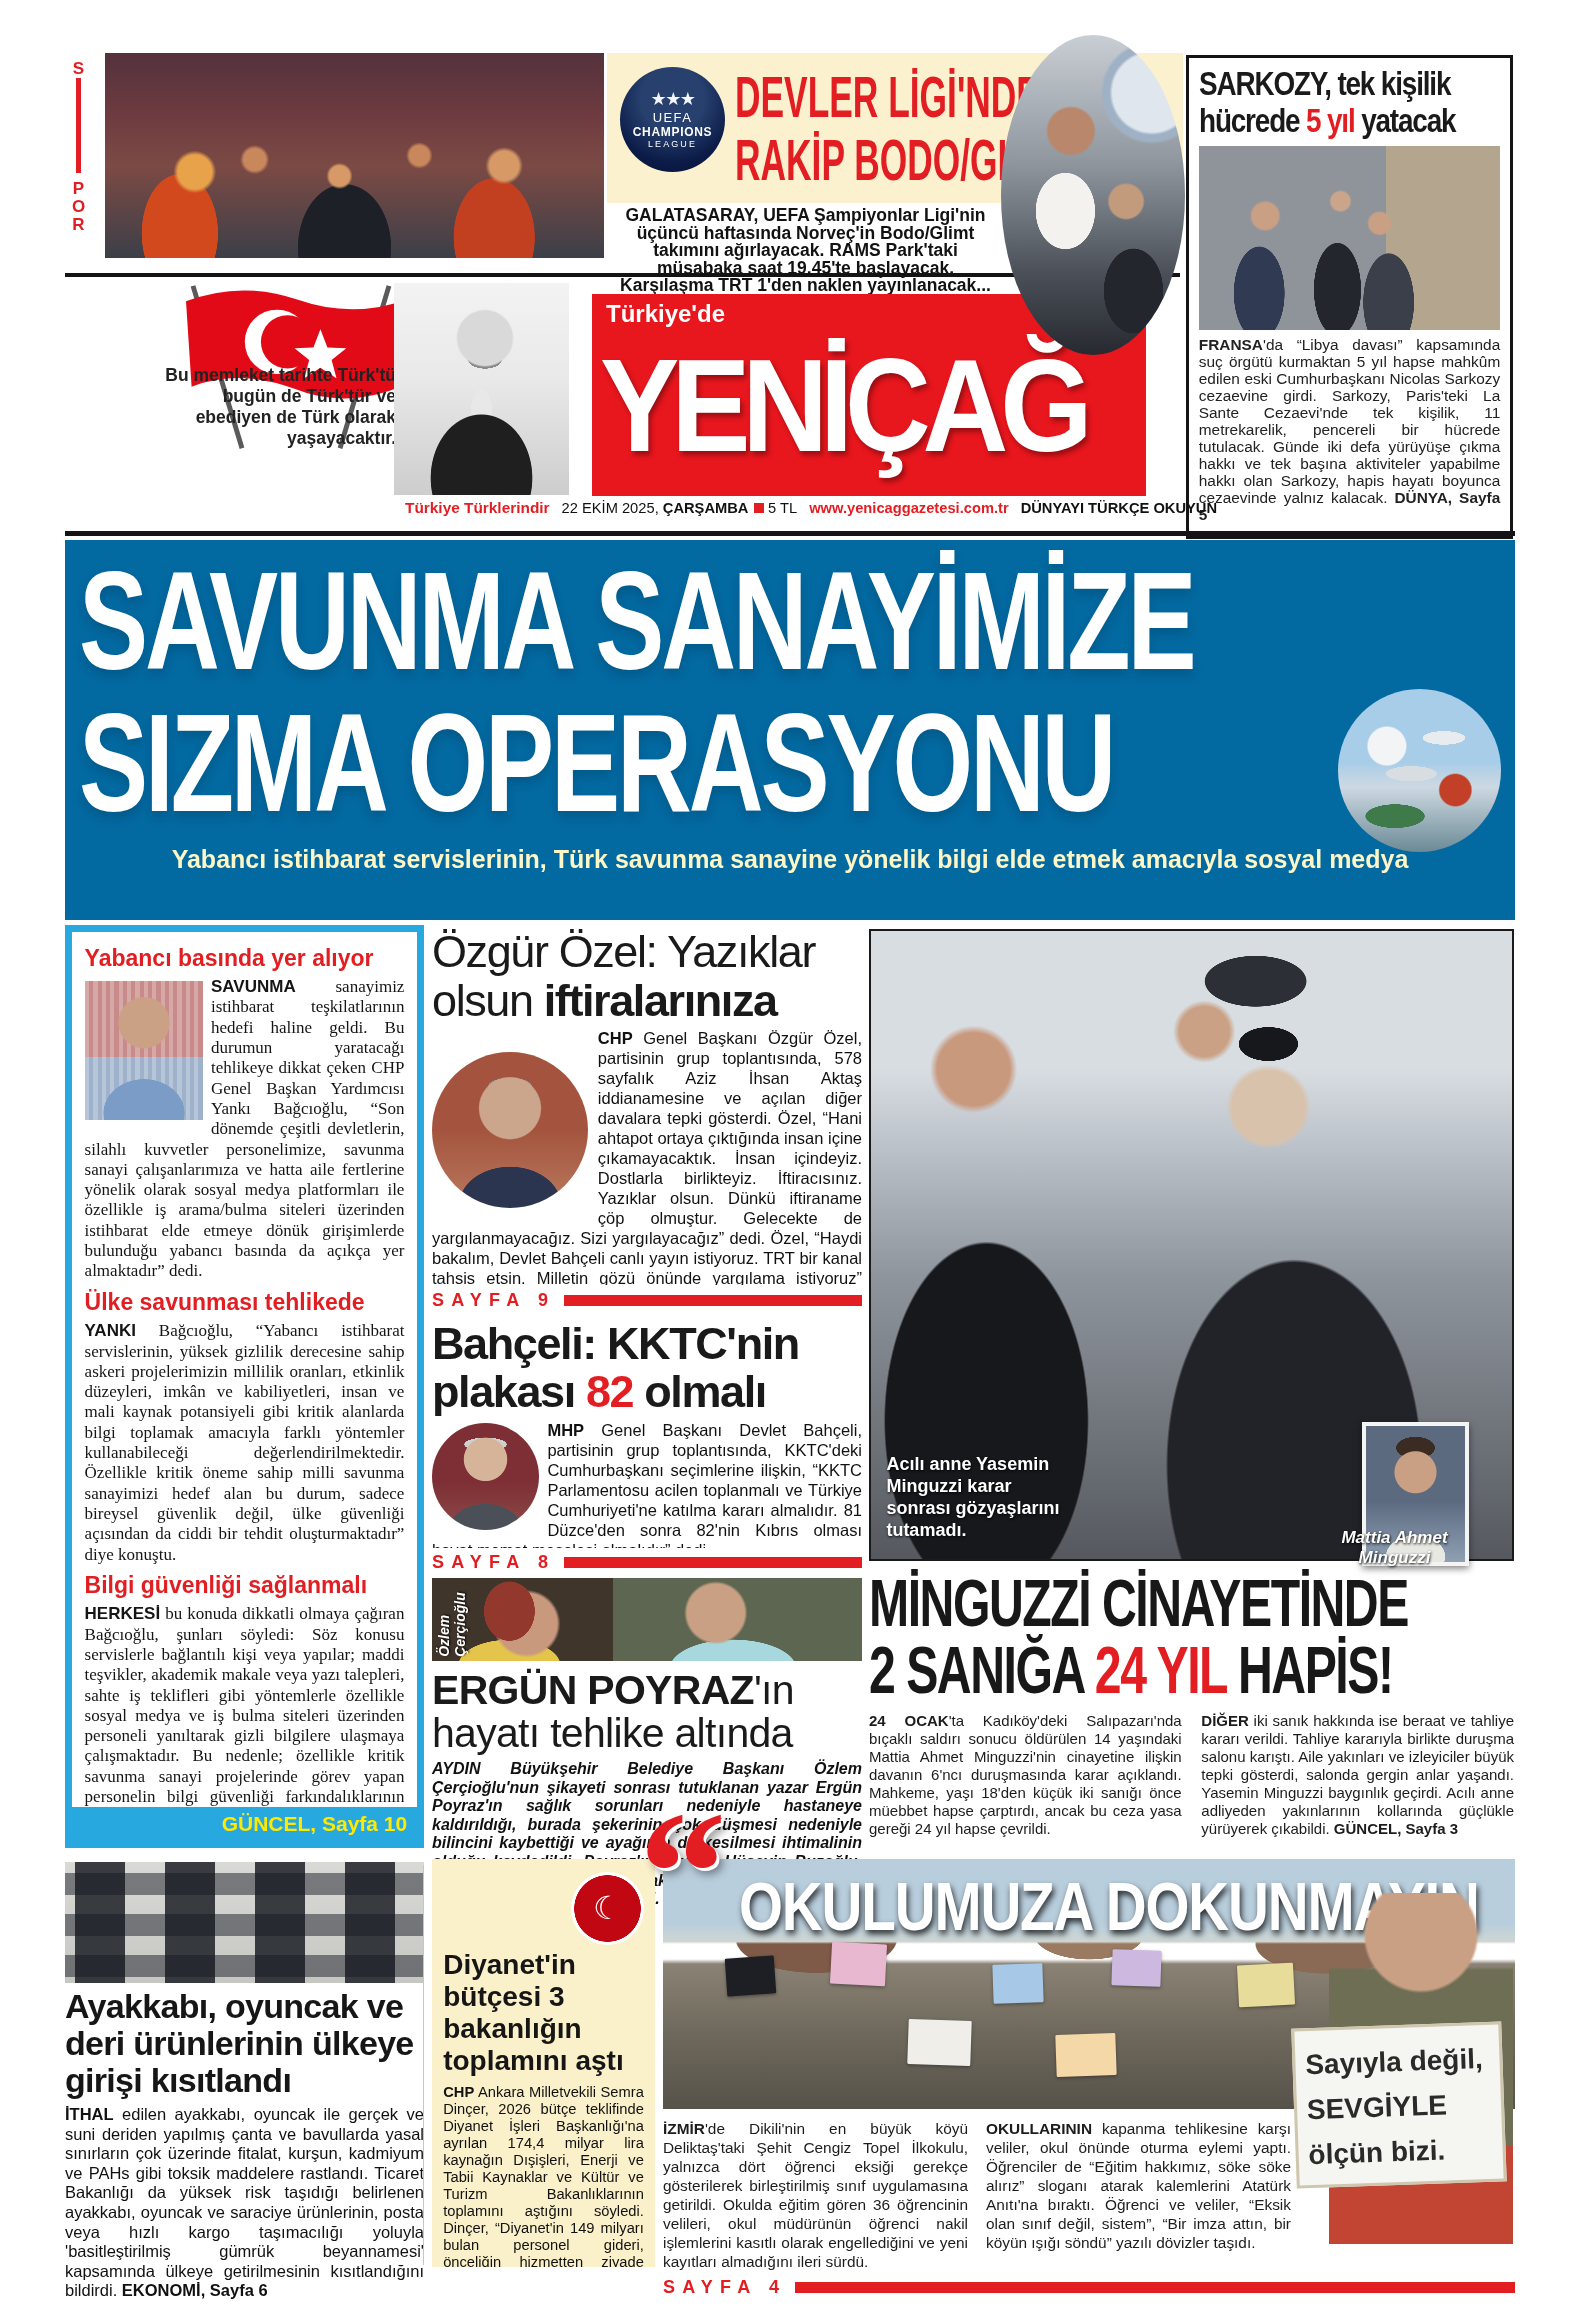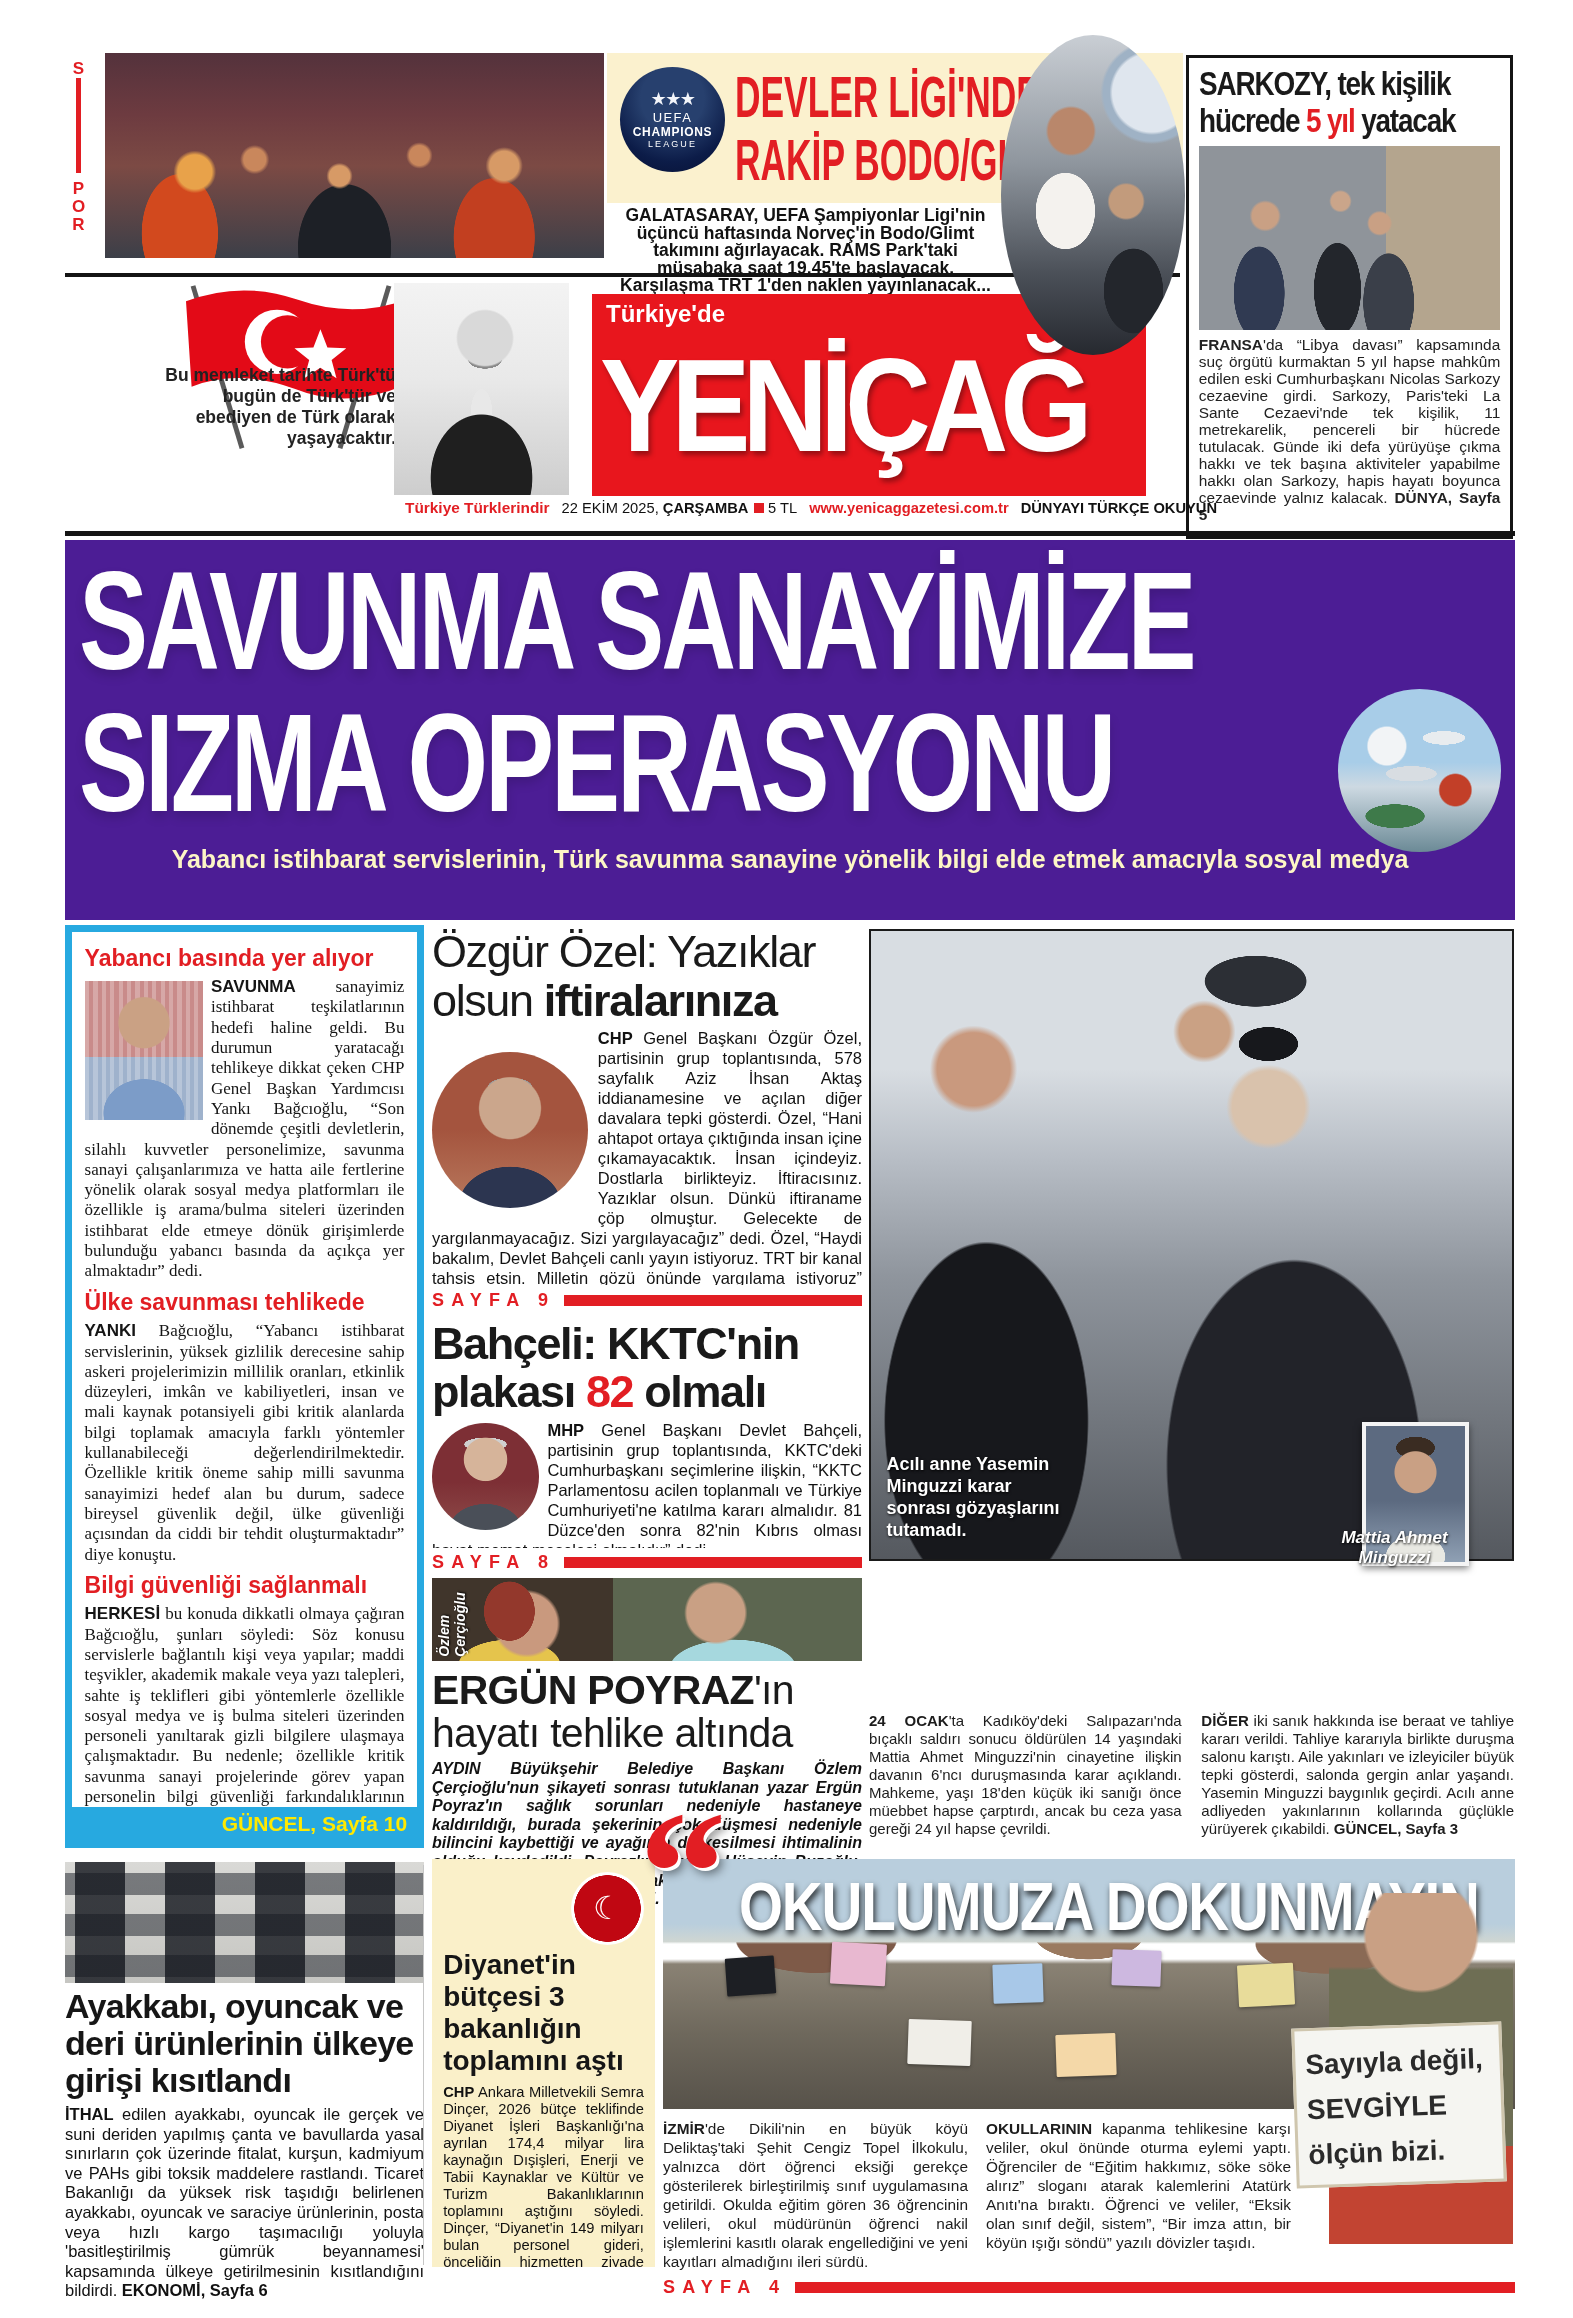--- a/index.html
+++ b/index.html
@@ -77,21 +77,21 @@
     filter:grayscale(1);}
   #mast-redbox{left:592px;top:294px;width:554px;height:202px;background:#e8161d;color:#fff;}
   #mast-kicker{position:absolute;left:14px;top:5.6px;font-size:24px;font-weight:bold;}
   #mast-title{position:absolute;left:8.4px;top:31px;font-size:132px;font-weight:bold;
               letter-spacing:-9px;line-height:161px;text-shadow:2.8px 3.5px 5.6px rgba(0,0,0,.35);}
   #mast-bottom{left:405px;top:499px;width:741px;display:flex;justify-content:space-between;
                align-items:baseline;gap:12px;font-size:14.7px;white-space:nowrap;}
   #mast-bottom .sq{display:inline-block;width:9.8px;height:9.8px;background:#e21e23;margin:0 4.2px 0 5.6px;}
 
   
-  #banner{left:65px;top:540px;width:1450px;height:380px;background:#4c1d95;overflow:hidden;}
+  #banner{left:65px;top:540px;width:1450px;height:380px;background:#0369a1;overflow:hidden;}
   .lead-h{position:absolute;left:14px;color:#fff;font-weight:bold;font-size:140px;
           line-height:140px;letter-spacing:-4.2px;text-shadow:0 5.6px 12.6px rgba(0,0,0,.15);}
   #banner .sub{position:absolute;left:21px;width:1408px;text-align:center;color:#fdf6c6;
                font-weight:bold;font-size:25px;line-height:33px;}
   #defense-circle{position:absolute;right:14px;top:149px;width:163px;height:163px;border-radius:50%;
     background:
       radial-gradient(circle at 30% 35%,#f2f4f6 0 12%,transparent 13%),
       radial-gradient(ellipse 42px 12.6px at 45% 52%,#d8dde2 0 60%,transparent 61%),
       radial-gradient(ellipse 35px 11.2px at 65% 30%,#e8ecef 0 60%,transparent 61%),
       radial-gradient(circle at 72% 62%,#c23f28 0 10%,transparent 11%),
@@ -351,20 +351,24 @@
   </div>
   <div id="poyraz-body" class="abs mid">
     <span>AYDIN</span><span> Büyükşehir Belediye Başkanı Özlem Çerçioğlu'nun şikayeti sonrası tutuklanan yazar Ergün Poyraz'ın sağlık sorunları nedeniyle hastaneye kaldırıldığı, burada şekerinin çok düşmesi nedeniyle bilincini kaybettiği ve ayağının da kesilmesi ihtimalinin olduğu kaydedildi. Poyraz'ın avukatı Hüseyin Buzoğlu, tahliye çağrısında bulunarak, “Yazar Ergün Poyraz hayati tehlike altındadır” dedi. </span><span class="red">Sayfa 9</span>
   </div>
 
   <div id="ming-photo" class="abs ph">
     <div id="ming-cap">Acılı anne Yasemin Minguzzi karar sonrası gözyaşlarını tutamadı.</div>
     <div id="boy-inset" class="ph"></div>
     <div id="boy-cap">Mattia Ahmet Minguzzi</div>
   </div>
+  <div id="ming-h" class="abs">
+    <span class="cx" style="transform:scaleX(.72)">MİNGUZZİ CİNAYETİNDE</span><br>
+    <span class="cx" style="transform:scaleX(.72)"><span>2 SANIĞA </span><span class="red">24 YIL</span><span> HAPİS!</span></span>
+  </div>
   <div id="ming-cols" class="abs">
     <p><b>24 OCAK</b><span>'ta Kadıköy'deki Salıpazarı'nda bıçaklı saldırı sonucu öldürülen 14 yaşındaki Mattia Ahmet Minguzzi'nin cinayetine ilişkin davanın 6'ncı duruşmasında karar açıklandı. Mahkeme, yaşı 18'den küçük iki sanığı önce müebbet hapse çarptırdı, ancak bu ceza yasa gereği 24 yıl hapse çevrildi.</span></p>
     <p><b>DİĞER</b><span> iki sanık hakkında ise beraat ve tahliye kararı verildi. Tahliye kararıyla birlikte duruşma salonu karıştı. Aile yakınları ve izleyiciler büyük tepki gösterdi, salonda gergin anlar yaşandı. Yasemin Minguzzi baygınlık geçirdi. Acılı anne adliyeden yakınlarının kollarında güçlükle yürüyerek çıkabildi. </span><b>GÜNCEL, Sayfa 3</b></p>
   </div>
 
   <div id="imports-photo" class="abs ph"></div>
   <div id="imports-h" class="abs">Ayakkabı, oyuncak ve deri ürünlerinin ülkeye girişi kısıtlandı</div>
   <div id="imports-body" class="abs">
     <b>İTHAL</b><span> edilen ayakkabı, oyuncak ile gerçek ve suni deriden yapılmış çanta ve bavullarda yasal sınırların çok üzerinde fitalat, kurşun, kadmiyum ve PAHs gibi toksik maddelere rastlandı. Ticaret Bakanlığı da yüksek risk taşıdığı belirlenen ayakkabı, oyuncak ve saraciye ürünlerinin, posta veya hızlı kargo taşımacılığı yoluyla 'basitleştirilmiş gümrük beyannamesi' kapsamında ülkeye getirilmesinin kısıtlandığını bildirdi. </span><b>EKONOMİ, Sayfa 6</b>
   </div>

